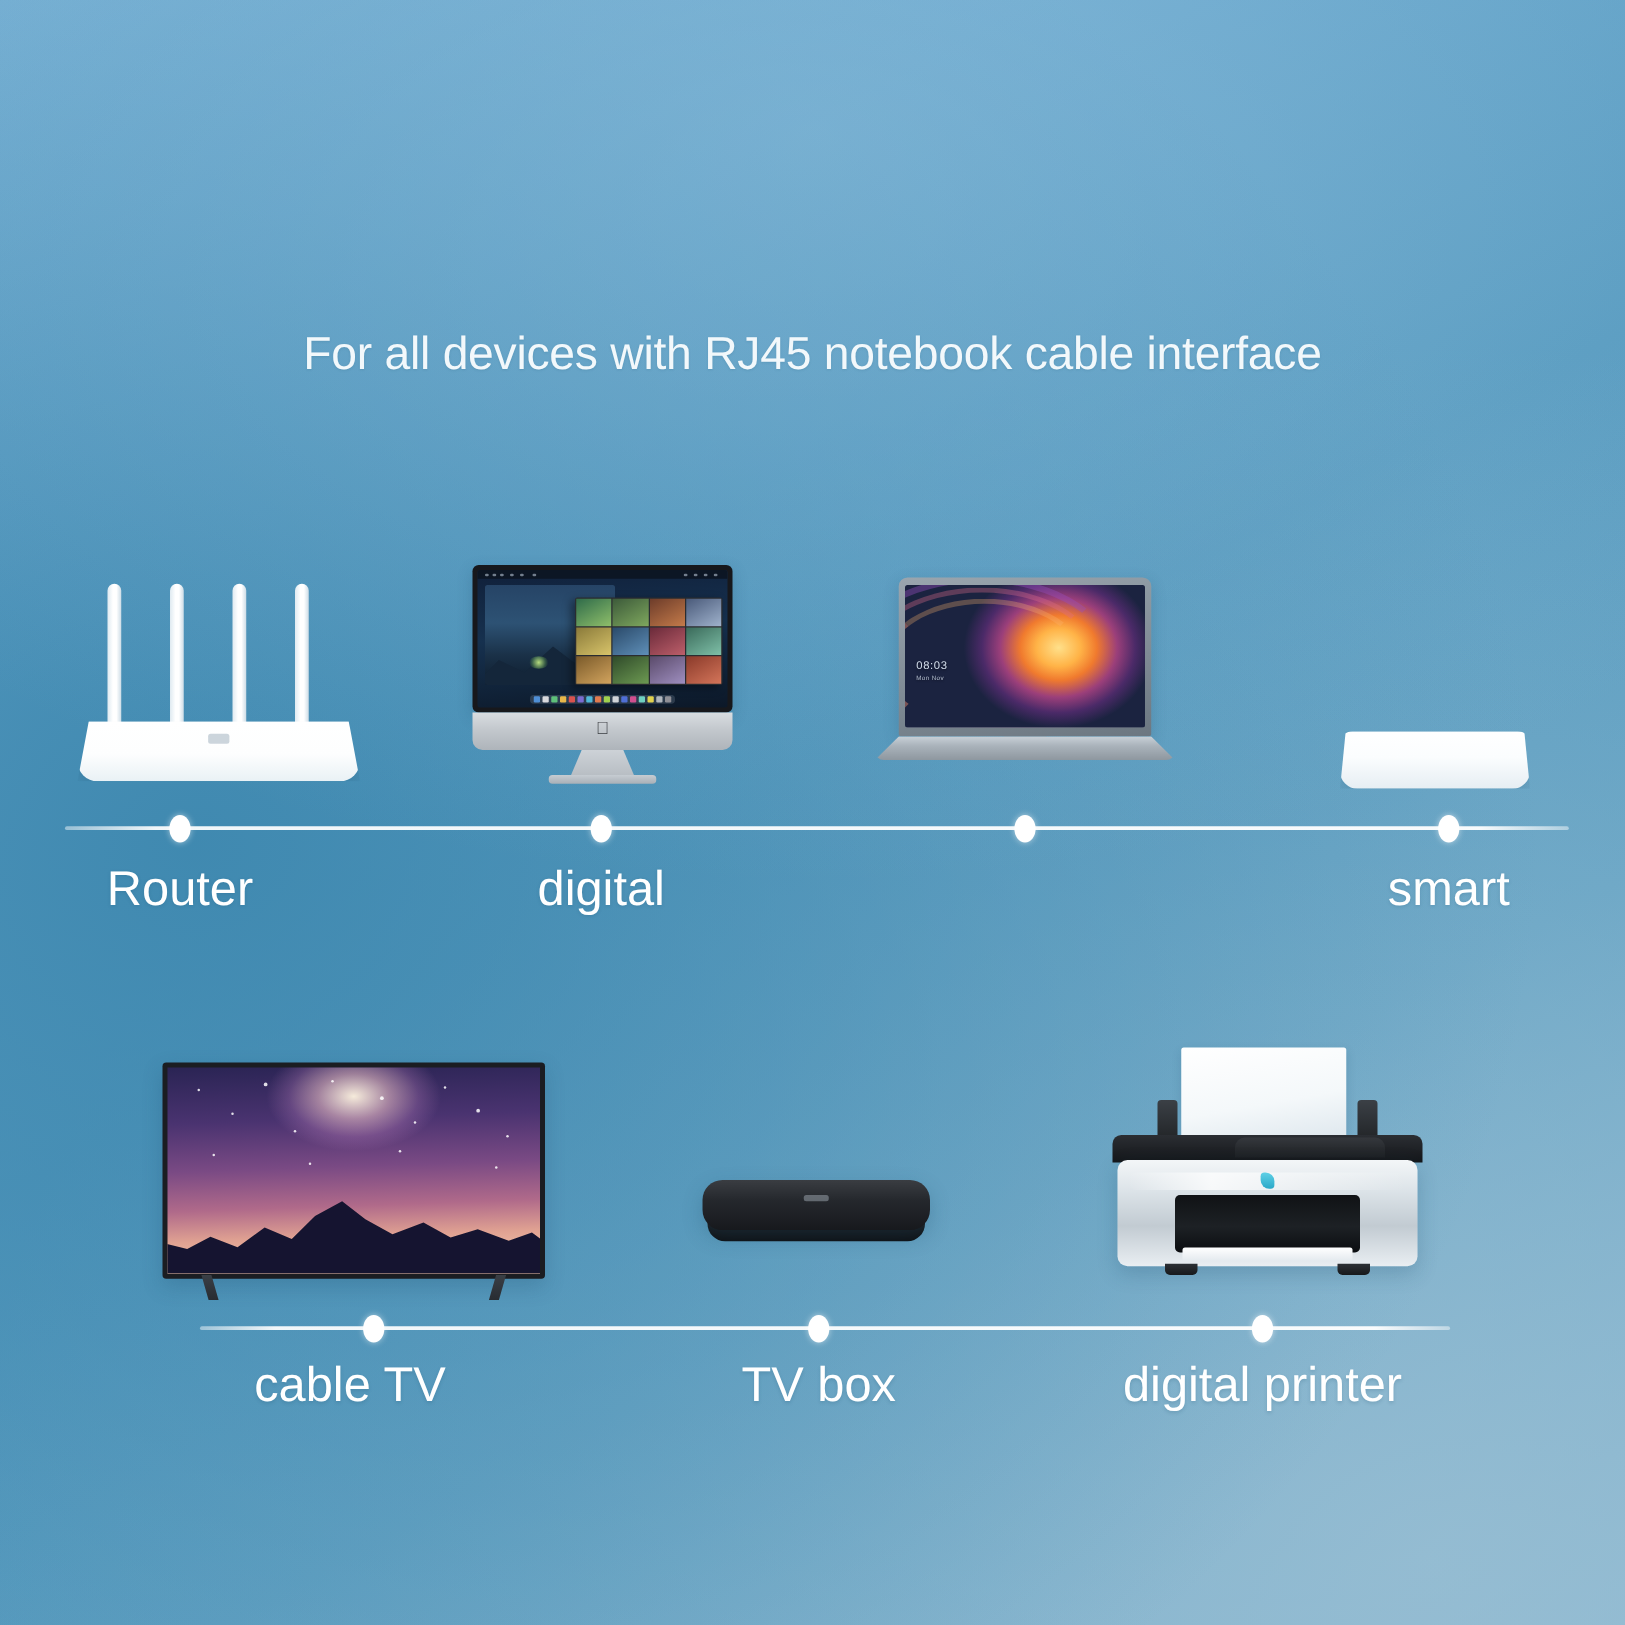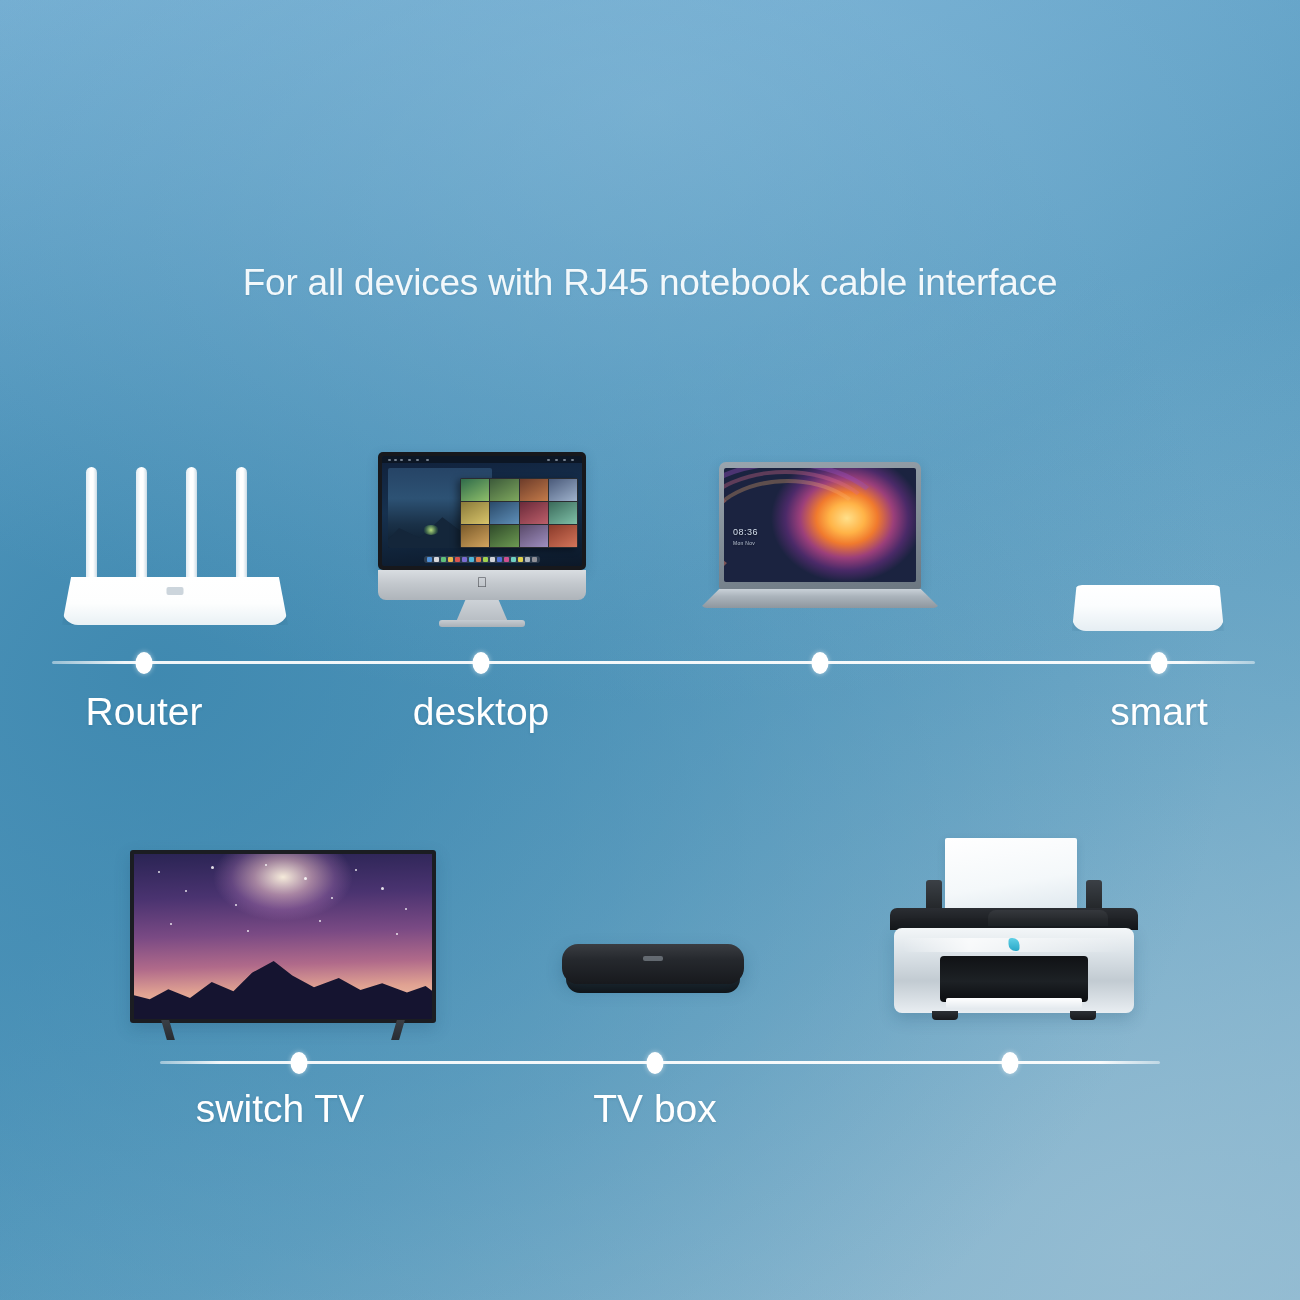--- a/index.html
+++ b/index.html
@@ -525,41 +525,41 @@
     <div class="foot"></div>
   </div>
 
   <div class="dev note">
     <div class="lid">
       <div class="screen">
         <div class="arc" style="left:-26%; top:-6%; width:110%; height:118%; border-width:5px; border-left-color:rgba(110,70,180,0.55); border-top-color:rgba(150,80,190,0.4);"></div>
         <div class="arc" style="left:-18%; top:2%; width:96%; height:102%; border-width:4px; border-left-color:rgba(190,90,170,0.5); border-top-color:rgba(220,110,140,0.35);"></div>
         <div class="arc" style="left:-10%; top:10%; width:82%; height:86%; border-width:4px; border-left-color:rgba(240,140,110,0.45); border-top-color:rgba(250,180,110,0.3);"></div>
         <div class="clock">
-          <div>08:36</div>
+          <div>08:03</div>
           <div class="dt">Mon Nov</div>
         </div>
       </div>
     </div>
     <div class="notch"></div>
     <div class="base"></div>
   </div>
 
   <div class="dev switch">
     <div class="body"></div>
   </div>
 
   <div class="rail" style="left:52px; top:661px; width:1203px;"></div>
   <div class="dot" style="left:144px; top:663px;"></div>
   <div class="dot" style="left:481px; top:663px;"></div>
   <div class="dot" style="left:820px; top:663px;"></div>
   <div class="dot" style="left:1159px; top:663px;"></div>
 
   <div class="devlabel" style="left:144px; top:690px;">Router</div>
-  <div class="devlabel" style="left:481px; top:690px;">desktop</div>
+  <div class="devlabel" style="left:481px; top:690px;">digital</div>
   <div class="devlabel" style="left:1159px; top:690px;">smart</div>
 
   <div class="dev tv">
     <div class="frame">
       <div class="screen">
         <div class="stars">
           <i style="left:8%;  top:10%; width:2px; height:2px;"></i>
           <i style="left:17%; top:22%; width:2px; height:2px;"></i>
           <i style="left:26%; top:7%;  width:3px; height:3px;"></i>
           <i style="left:34%; top:30%; width:2px; height:2px;"></i>
@@ -601,15 +601,16 @@
     <div class="tray"></div>
     <div class="foot l"></div>
     <div class="foot r"></div>
   </div>
 
   <div class="rail" style="left:160px; top:1061px; width:1000px;"></div>
   <div class="dot" style="left:299px; top:1063px;"></div>
   <div class="dot" style="left:655px; top:1063px;"></div>
   <div class="dot" style="left:1010px; top:1063px;"></div>
 
-  <div class="devlabel" style="left:280px; top:1087px;">switch TV</div>
+  <div class="devlabel" style="left:280px; top:1087px;">cable TV</div>
   <div class="devlabel" style="left:655px; top:1087px;">TV box</div>
+  <div class="devlabel" style="left:1010px; top:1087px;">digital printer</div>
 </div>
 
 </body></html>

